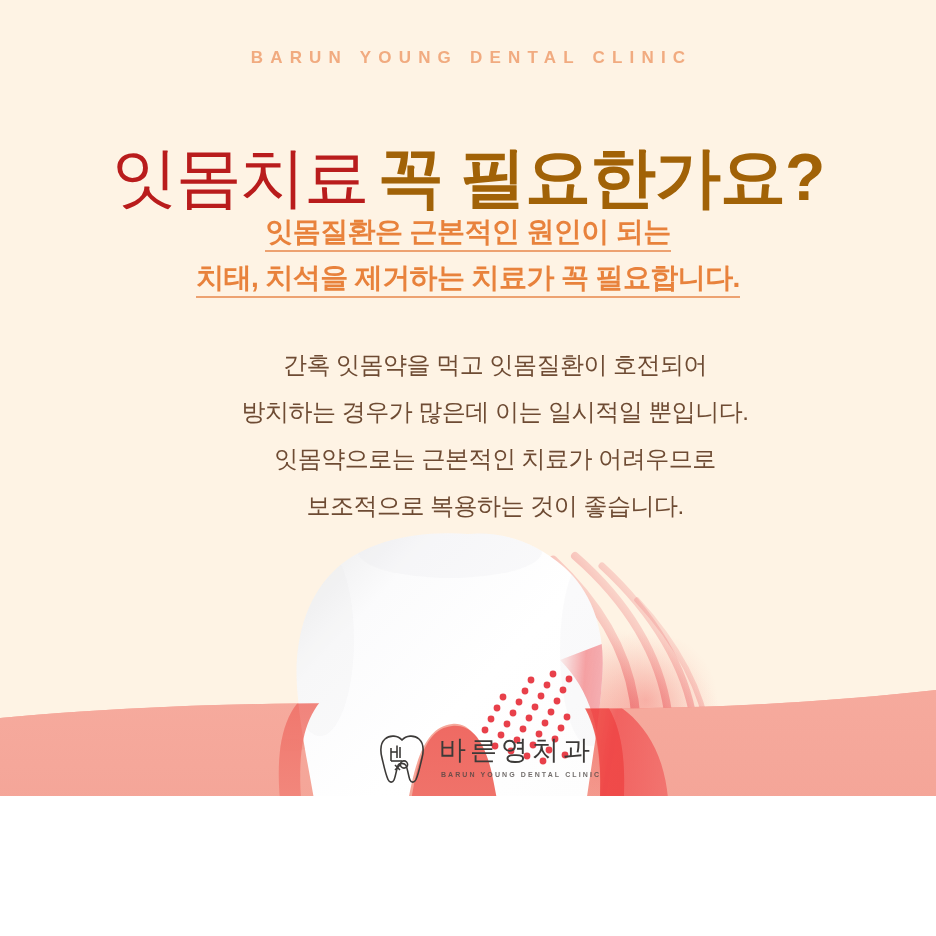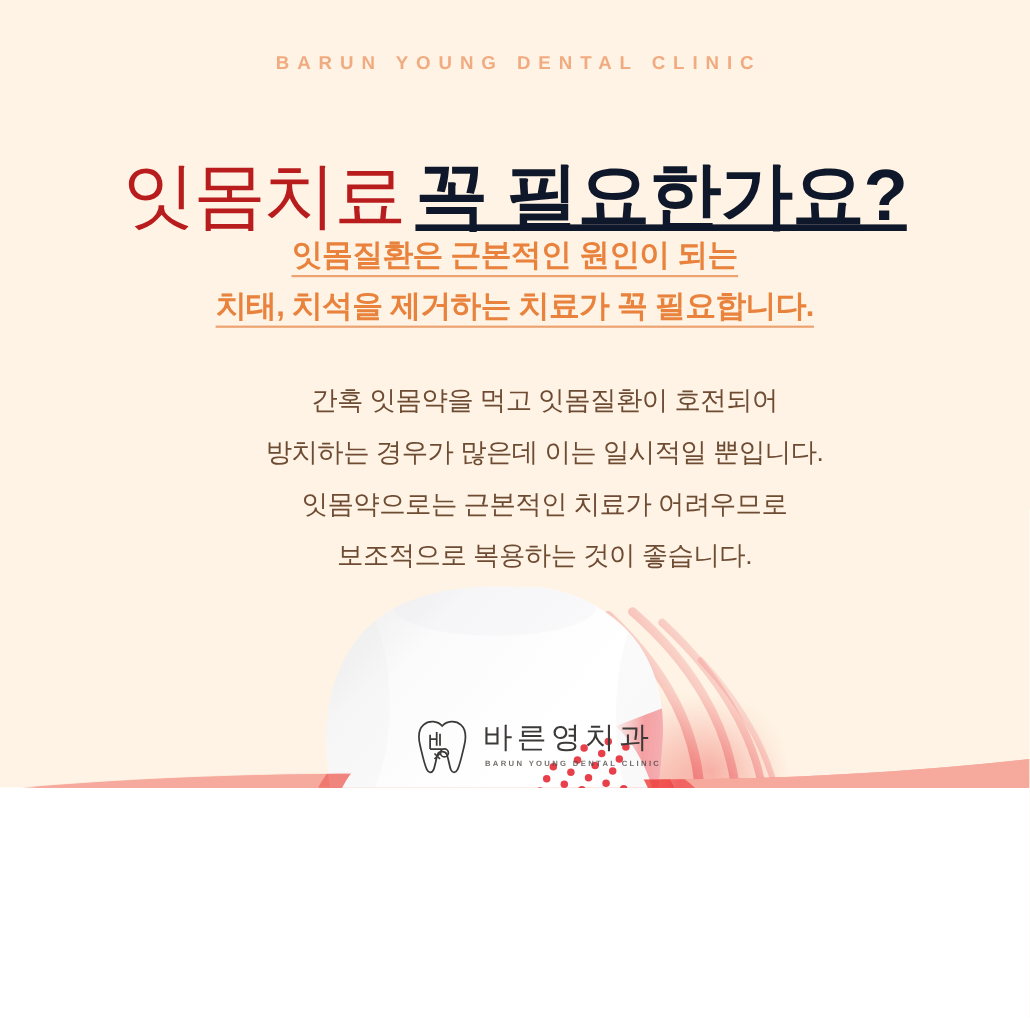--- a/index.html
+++ b/index.html
@@ -3,21 +3,21 @@
 <meta charset="utf-8">
 <style>
   html, body {
     margin: 0;
     padding: 0;
     background: #ffffff;
   }
   #poster {
     position: relative;
     width: 936px;
-    height: 716px;
+    height: 796px;
     overflow: hidden;
     background: #fef3e4;
     font-family: "Liberation Sans", "DejaVu Sans", sans-serif;
     -webkit-font-smoothing: antialiased;
   }
 
   
   .bg-cream {
     position: absolute;
     inset: 0;
@@ -49,25 +49,24 @@
     line-height: 1.02;
     white-space: nowrap;
     letter-spacing: -1.5px;
   }
   .headline .hl-orange {
     color: #b91c1c;
     font-weight: 400;
     letter-spacing: -2px;
   }
   .headline .hl-dark {
-    color: #0f172a;
+    color: #a16207;
     font-weight: 700;
     letter-spacing: -1px;
     margin-left: 10px;
-    text-decoration: underline;
   }
 
   .subhead {
     position: absolute;
     top: 209px;
     left: 0;
     width: 936px;
     text-align: center;
     color: #e8823c;
     font-size: 28px;

